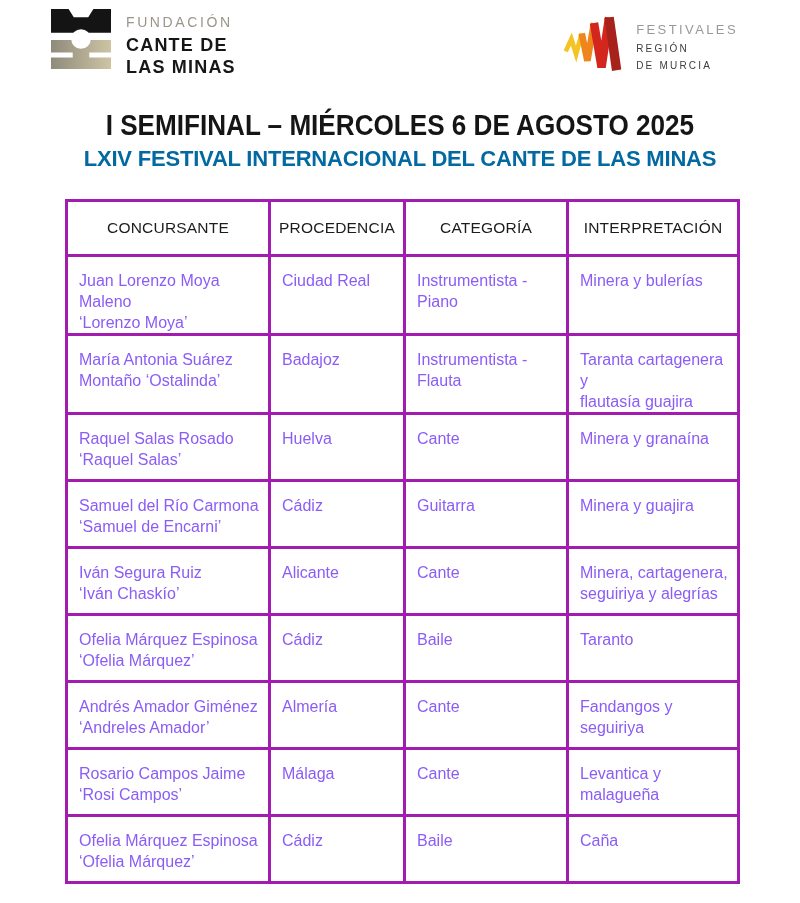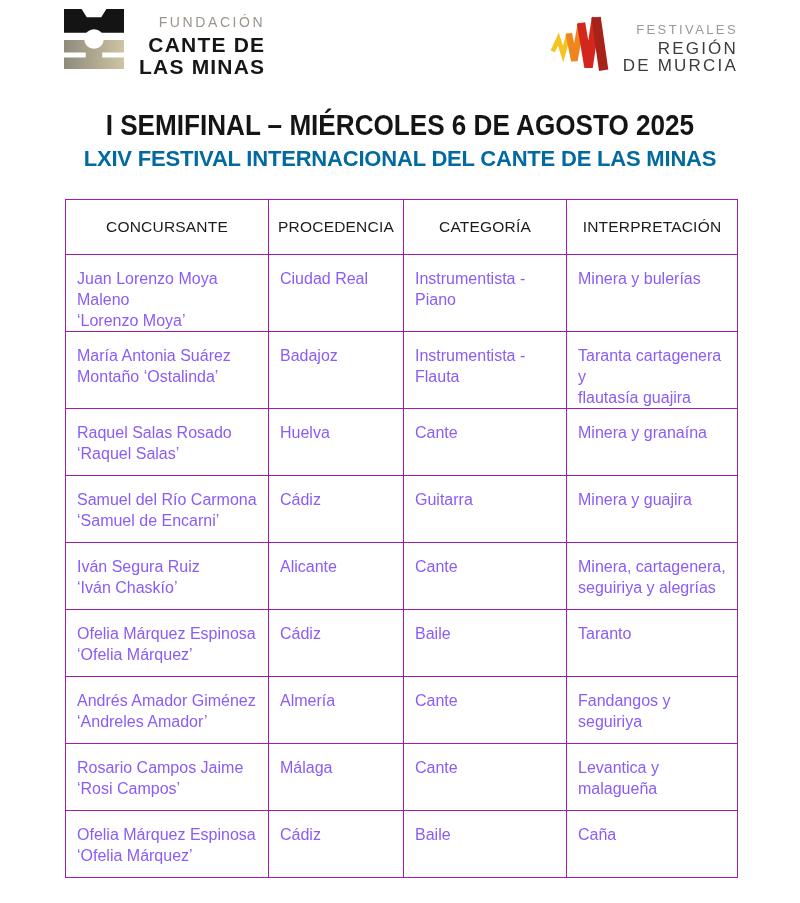--- a/index.html
+++ b/index.html
@@ -11,43 +11,42 @@
     color: #1c1c1c;
     overflow: hidden;
     position: relative;
   }
 
   
   .page-header {
     display: flex;
     justify-content: space-between;
     align-items: flex-start;
-    padding: 8px 62px 0 64px;
-    text-align: right;
+    padding: 8px 62px 0 51px;
   }
   .brand { display: flex; align-items: flex-start; }
   .brand-left .logo-icon { width: 60px; height: 62px; margin-right: 15px; }
   .brand-left .logo-text { padding-top: 6px; }
   .fundacion-line {
     font-size: 14px; letter-spacing: 2.6px;
     color: #9b958b; margin-bottom: 4px; white-space: nowrap;
   }
   .cante-line {
-    font-size: 21px; font-weight: bold; letter-spacing: 1.2px;
+    font-size: 18px; font-weight: bold; letter-spacing: 1.2px;
     line-height: 22px; color: #161616; white-space: nowrap;
   }
 
   .brand-right .logo-icon { width: 64px; height: 66px; margin-right: 10px; }
   .brand-right .logo-text { padding-top: 14px; }
   .festivales-line {
     font-size: 13px; letter-spacing: 2.4px;
     color: #999999; margin-bottom: 3px; white-space: nowrap;
   }
   .murcia-line {
-    font-size: 17px; letter-spacing: 2.2px;
+    font-size: 10px; letter-spacing: 2.2px;
     color: #3c3c3c; line-height: 17px; white-space: nowrap;
   }
 
   
   .title-block { text-align: center; margin-top: 30px; }
   .page-title {
     font-size: 29px; font-weight: bold; line-height: 34px;
     display: inline-block; transform: scaleX(0.9); transform-origin: center;
     white-space: nowrap; color: #151515;
   }
@@ -62,21 +61,21 @@
     border-collapse: collapse;
     table-layout: fixed;
     margin: 26px 0 0 65px;
     width: 672px;
   }
   .schedule-table col.c1 { width: 203px; }
   .schedule-table col.c2 { width: 135px; }
   .schedule-table col.c3 { width: 163px; }
   .schedule-table col.c4 { width: 171px; }
   .schedule-table th, .schedule-table td {
-    border: 1px solid #a21caf;
+    border: 3px solid #a21caf;
   }
   .schedule-table th {
     height: 55px;
     font-size: 15.5px; font-weight: normal;
     text-align: center; vertical-align: middle;
     letter-spacing: 0.2px; color: #1c1c1c;
   }
   .schedule-table td {
     height: 67px;
     vertical-align: top;

